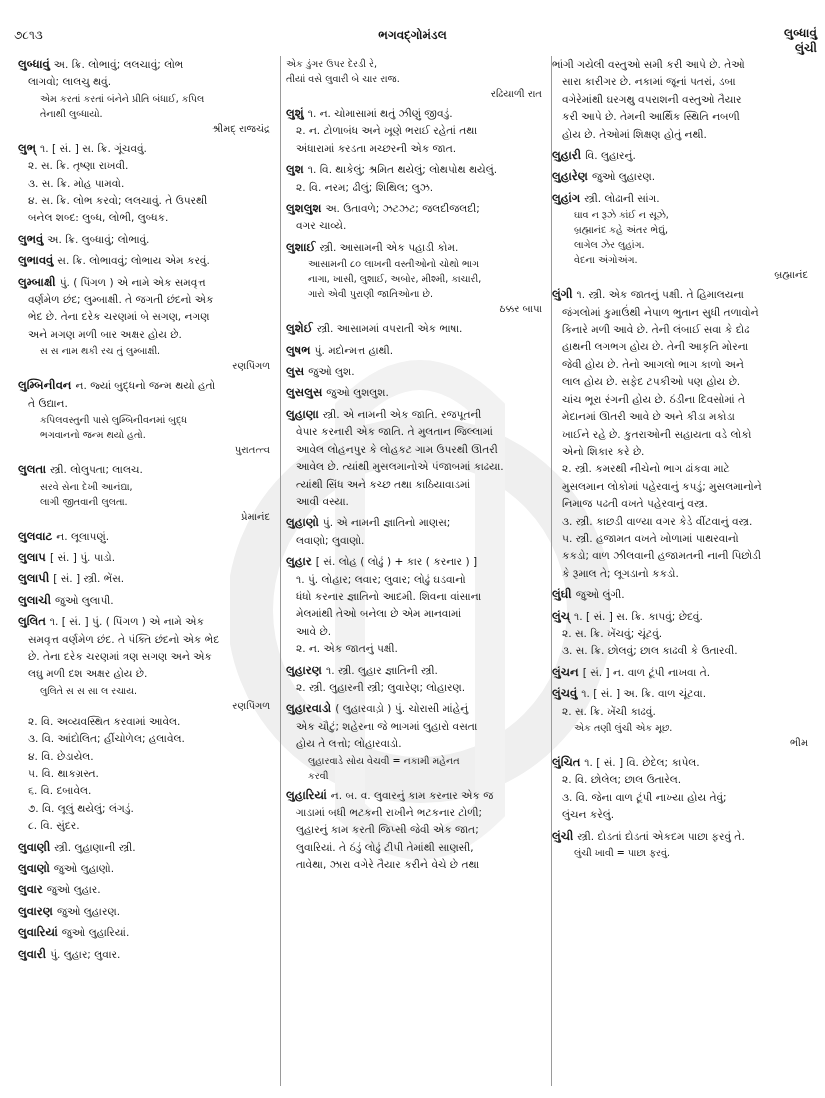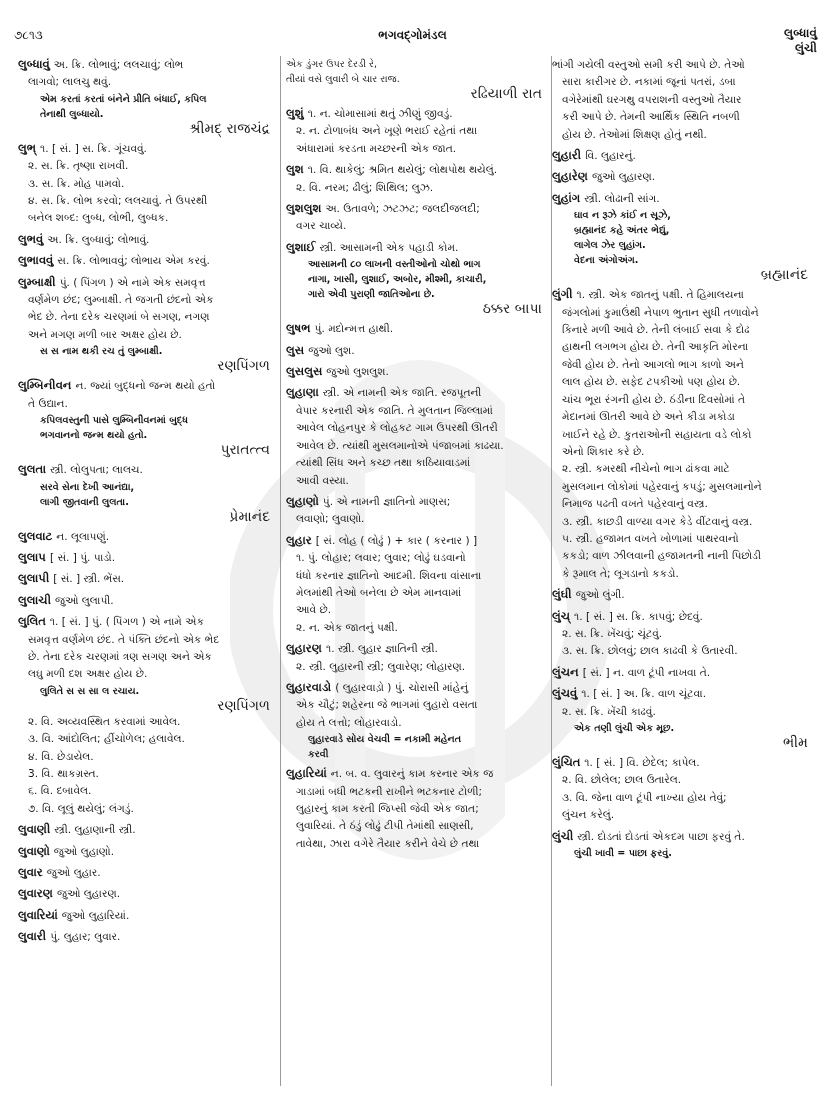--- a/index.html
+++ b/index.html
@@ -12,23 +12,23 @@
   .guide{position:absolute;right:8px;top:10px;text-align:right;font-size:12px;line-height:15px;font-weight:bold;}
   .col{position:absolute;top:56px;font-size:10.6px;line-height:17.4px;}
   .c1{left:18px;width:258px;}
   .c2{left:286px;width:262px;}
   .c3{left:552px;width:262px;}
   .rule{position:absolute;top:56px;width:1px;height:1030px;background:#9a9a9a;}
   .entry{margin-bottom:4px;}
   .hw{font-weight:bold;font-size:11.6px;margin-right:4px;}
   .ln{display:block;}
   .ind{padding-left:10px;}
-  .q{display:block;padding-left:22px;font-size:9.6px;line-height:15px;font-weight:bold;}
+  .q{display:block;padding-left:22px;font-size:9.6px;line-height:15px;}
   .qc{display:block;text-align:left;font-size:9.6px;line-height:15px;}
-  .src{display:block;text-align:right;font-size:14px;line-height:15px;padding-right:6px;}
+  .src{display:block;text-align:right;font-size:10px;line-height:15px;padding-right:6px;}
 </style>
 </head>
 <body>
 
 <svg class="watermark" viewBox="0 0 380 560">
   <circle cx="190" cy="280" r="170" fill="none" stroke="#efefef" stroke-width="46"></circle>
   <path d="M120 80 Q190 10 260 80 L260 480 Q190 550 120 480 Z" fill="none" stroke="#f2f2f2" stroke-width="30"></path>
 </svg>
 
 <div class="hdr">
@@ -100,23 +100,24 @@
     <div class="entry">
       <span class="ln"><span class="hw">લુલિત</span><span>૧. [ સં. ] પું. ( પિંગળ ) એ નામે એક</span></span>
       <span class="ln ind">સમવૃત્ત વર્ણમેળ છંદ. તે પંક્તિ છંદનો એક ભેદ</span>
       <span class="ln ind">છે. તેના દરેક ચરણમાં ત્રણ સગણ અને એક</span>
       <span class="ln ind">લઘુ મળી દશ અક્ષર હોય છે.</span>
       <span class="q">લુલિતે સ સ સા લ રચાય.</span>
       <span class="src">રણપિંગળ</span>
       <span class="ln ind">૨. વિ. અવ્યવસ્થિત કરવામાં આવેલ.</span>
       <span class="ln ind">૩. વિ. આંદોલિત; હીંચોળેલ; હલાવેલ.</span>
       <span class="ln ind">૪. વિ. છેડાયેલ.</span>
-      <span class="ln ind">3. વિ. થાકગ્રસ્ત.</span>
+      <span class="ln ind">૫. વિ. થાકગ્રસ્ત.</span>
       <span class="ln ind">૬. વિ. દબાવેલ.</span>
       <span class="ln ind">૭. વિ. લૂલું થયેલું; લંગડું.</span>
+      <span class="ln ind">૮. વિ. સુંદર.</span>
     </div>
     <div class="entry">
       <span class="ln"><span class="hw">લુવાણી</span><span>સ્ત્રી. લુહાણાની સ્ત્રી.</span></span>
     </div>
     <div class="entry">
       <span class="ln"><span class="hw">લુવાણો</span><span>જુઓ લુહાણો.</span></span>
     </div>
     <div class="entry">
       <span class="ln"><span class="hw">લુવાર</span><span>જુઓ લુહાર.</span></span>
     </div>
@@ -148,20 +149,23 @@
     <div class="entry">
       <span class="ln"><span class="hw">લુશલુશ</span><span>અ. ઉતાવળે; ઝટઝટ; જલદીજલદી;</span></span>
       <span class="ln ind">વગર ચાવ્યે.</span>
     </div>
     <div class="entry">
       <span class="ln"><span class="hw">લુશાઈ</span><span>સ્ત્રી. આસામની એક પહાડી કોમ.</span></span>
       <span class="q">આસામની ૮૦ લાખની વસ્તીઓનો ચોથો ભાગ</span>
       <span class="q">નાગા, ખાસી, લુશાઈ, અબોર, મીશ્મી, કાચારી,</span>
       <span class="q">ગારો એવી પુરાણી જાતિઓના છે.</span>
       <span class="src">ઠક્કર બાપા</span>
+    </div>
+    <div class="entry">
+      <span class="ln"><span class="hw">લુશેઈ</span><span>સ્ત્રી. આસામમાં વપરાતી એક ભાષા.</span></span>
     </div>
     <div class="entry">
       <span class="ln"><span class="hw">લુષભ</span><span>પું. મદોન્મત્ત હાથી.</span></span>
     </div>
     <div class="entry">
       <span class="ln"><span class="hw">લુસ</span><span>જુઓ લુશ.</span></span>
     </div>
     <div class="entry">
       <span class="ln"><span class="hw">લુસલુસ</span><span>જુઓ લુશલુશ.</span></span>
     </div>

